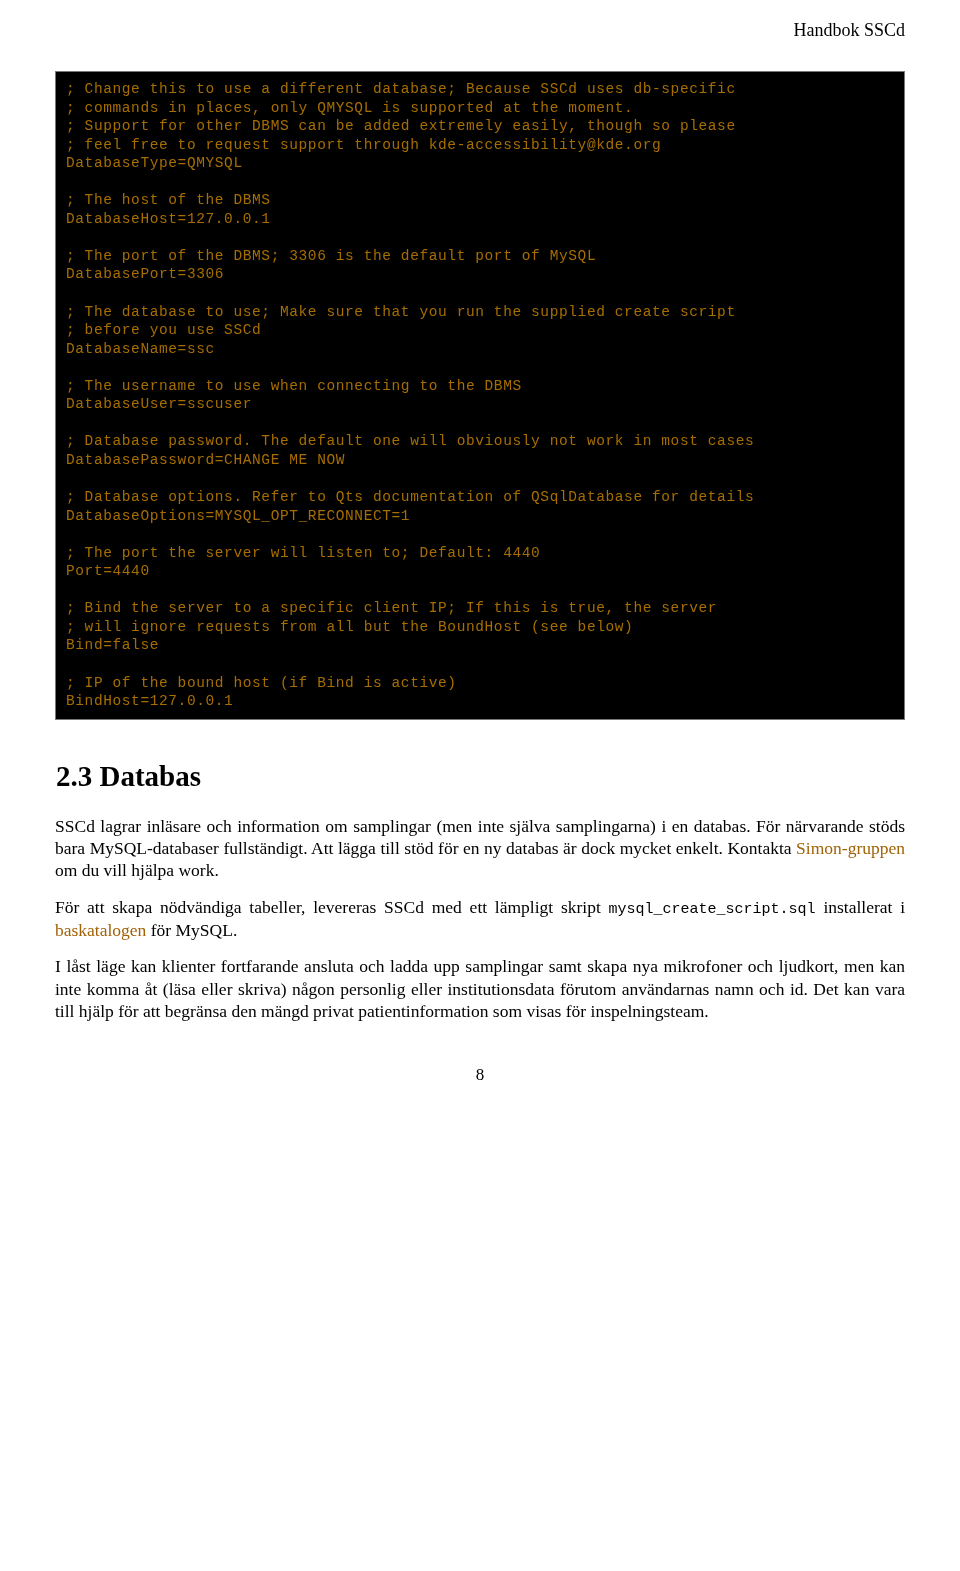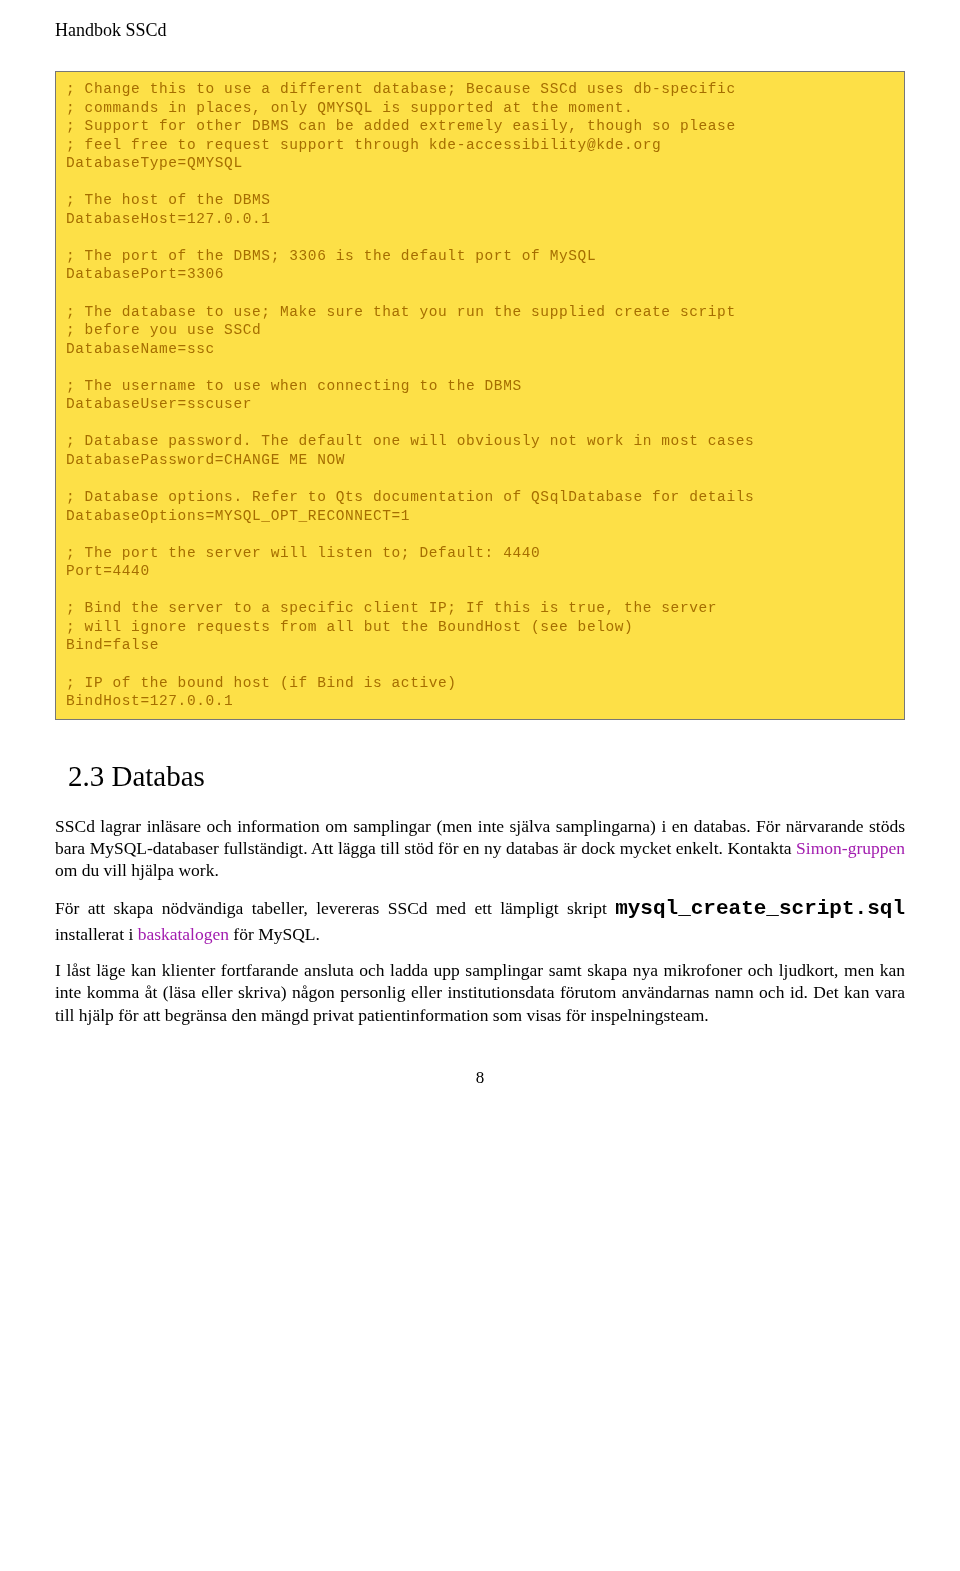--- a/index.html
+++ b/index.html
@@ -7,55 +7,54 @@
     padding: 0;
     background: #ffffff;
     font-family: "Palatino Linotype", "Book Antiqua", Palatino, serif;
     color: #000;
     width: 960px;
   }
   .page {
     padding: 20px 55px 40px 55px;
   }
   .header-title {
-    text-align: left;
+    text-align: right;
     font-size: 18px;
     margin-bottom: 30px;
   }
   .code-box {
     border: 1px solid #777;
-    background: #fde047;
+    background: #000000;
     padding: 8px 10px;
     font-family: "Courier New", Courier, monospace;
     font-size: 14.5px;
     line-height: 1.28;
     color: #a66e00;
     white-space: pre-wrap;
     letter-spacing: 0.6px;
     margin-bottom: 40px;
   }
   h2.section {
     font-size: 29px;
-    font-weight: normal;
-    margin: 38px 0 22px 13px;
+    font-weight: bold;
+    margin: 38px 0 22px 1px;
   }
   p.body {
     font-size: 17.5px;
     line-height: 1.28;
     margin: 0 0 14px 0;
     text-align: justify;
   }
   a.link {
-    color: #a21caf;
+    color: #a16207;
     text-decoration: none;
   }
   .mono {
     font-family: "Courier New", Courier, monospace;
-    font-size: 21px;
-    font-weight: bold;
+    font-size: 15px;
   }
   .page-num {
     text-align: center;
     font-size: 17px;
     margin-top: 42px;
   }
 </style>
 </head>
 <body>
 

